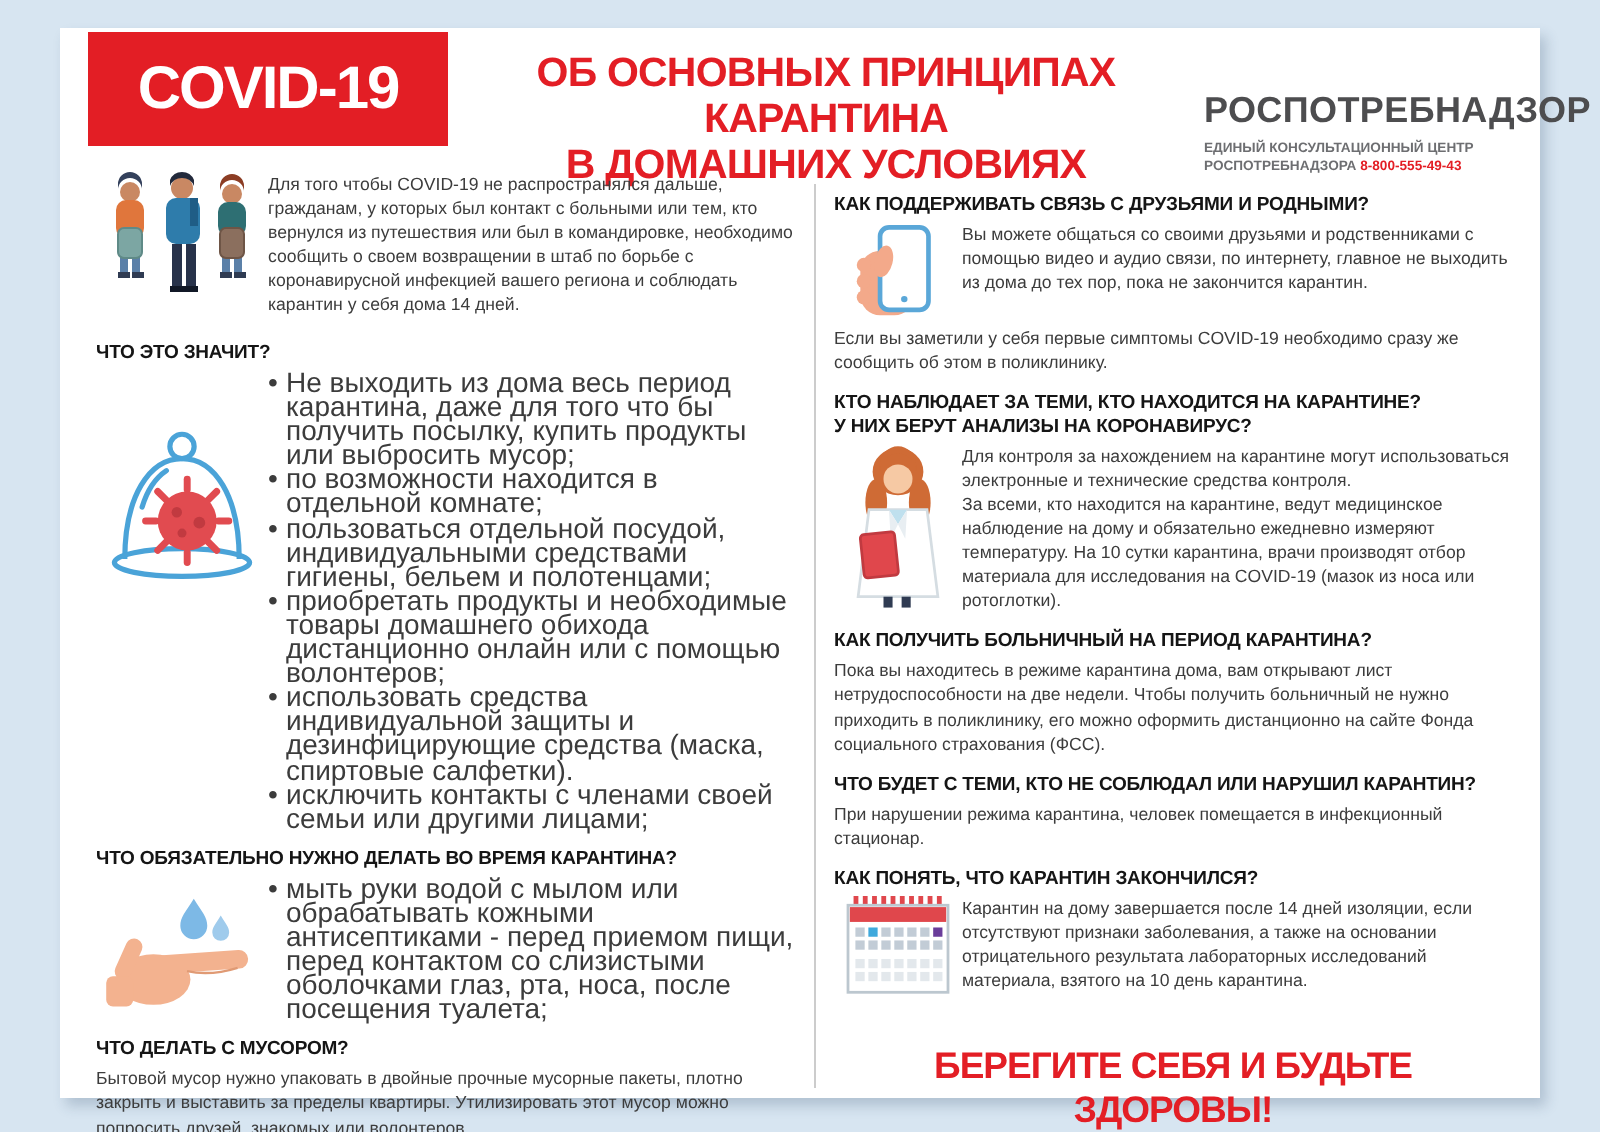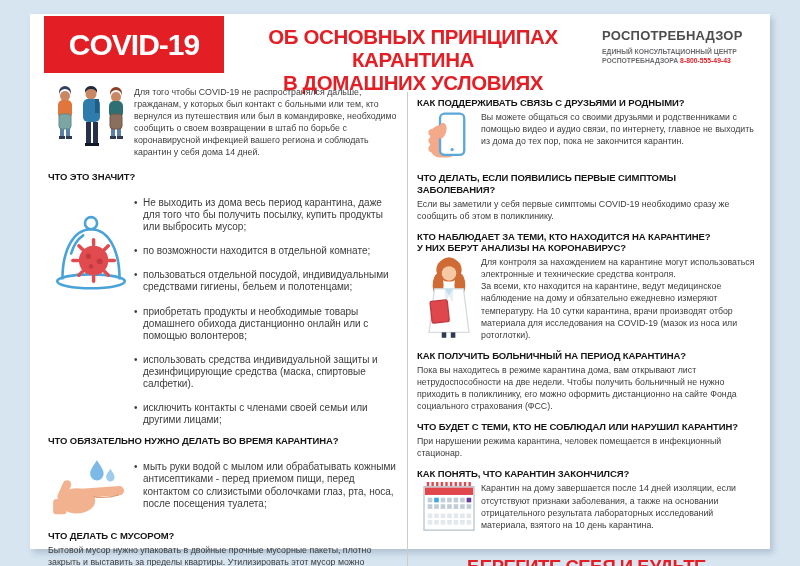--- a/index.html
+++ b/index.html
@@ -15,41 +15,41 @@
   .badge {
     margin-top:0; width:180px; height:57px; background:#e31e25;
     display:flex; align-items:center; justify-content:center; flex:none;
   }
   .badge span { color:#fff; font-weight:bold; font-size:30px; letter-spacing:-1px; }
   .hdr-title {
     flex:1; text-align:center; color:#e31e25; font-weight:bold;
     font-size:20.5px; line-height:23px; letter-spacing:-0.4px; padding-top:9px;
   }
   .hdr-org { width:158px; flex:none; padding-top:12px; text-align:left; }
-  .org-name { color:#4d4d4f; font-size:13px; font-weight:bold; letter-spacing:0.2px; }
+  .org-name { color:#4d4d4f; font-size:18px; font-weight:bold; letter-spacing:0.2px;margin-top:17px; }
   .org-sub { margin-top:4px; color:#6d6e71; font-size:6.8px; font-weight:bold; line-height:9px; }
   .org-sub .phone { color:#e31e25; }
   
   .content { display:flex; padding:10px 14px 0 18px; }
   .col-left { width:350px; flex:none; }
   .divider { width:1px; background:#cccccc; margin:6px 9px 26px 9px; }
   .col-right { flex:1; min-width:0; }
   .q {
     font-weight:bold; color:#151515; font-size:9.5px; line-height:11.5px;
     letter-spacing:-0.1px; margin:9px 0 2.5px 0;
   }
   .q.first { margin-top:11px; }
   .body-txt { color:#3c3c3c; font-size:8.8px; line-height:12.1px; }
   .row { display:flex; align-items:flex-start; }
   .icon-col { flex:none; display:flex; justify-content:center; }
   .icon-col.w80 { width:86px; }
   .icon-col.w64 { width:64px; }
   ul.bullets { list-style:none; }
   ul.bullets li {
-    position:relative; padding-left:9px; color:#3c3c3c; font-size:10px; line-height:12.1px;margin-top:12px;
+    position:relative; padding-left:9px; color:#3c3c3c; font-size:14px; line-height:12.1px;
   }
   ul.bullets li::before {
     content:"•"; position:absolute; left:0; top:0; color:#3c3c3c;
   }
   .slogan {
     margin-top:24px; text-align:center; color:#e31e25; font-weight:bold;
     font-size:18.5px; letter-spacing:-0.5px;
   }
   svg { display:block; }
 </style>
@@ -197,21 +197,20 @@
                 <rect x="15" y="3" width="27" height="46" rx="5" fill="#ffffff" stroke="#5aa7d8" stroke-width="2.6"></rect>
                 <circle cx="28.5" cy="43" r="1.8" fill="#5aa7d8"></circle>
                 <ellipse cx="17" cy="22" rx="5" ry="9" fill="#f3a98a" transform="rotate(14 17 22)"></ellipse>
               </svg>
             </div>
             <p class="body-txt">Вы можете общаться со своими друзьями и родственниками с помощью видео и аудио связи, по интернету, главное не выходить из дома до тех пор, пока не закончится карантин.</p>
           </div>
         </div>
 
         <div>
-          <div class="q">ЧТО ДЕЛАТЬ, ЕСЛИ ПОЯВИЛИСЬ ПЕРВЫЕ СИМПТОМЫ ЗАБОЛЕВАНИЯ?</div>
           <p class="body-txt">Если вы заметили у себя первые симптомы COVID-19 необходимо сразу же сообщить об этом в поликлинику.</p>
         </div>
 
         <div>
           <div class="q">
             <span>КТО НАБЛЮДАЕТ ЗА ТЕМИ, КТО НАХОДИТСЯ НА КАРАНТИНЕ?</span><br>
             <span>У НИХ БЕРУТ АНАЛИЗЫ НА КОРОНАВИРУС?</span>
           </div>
           <div class="row">
             <div class="icon-col w64">

